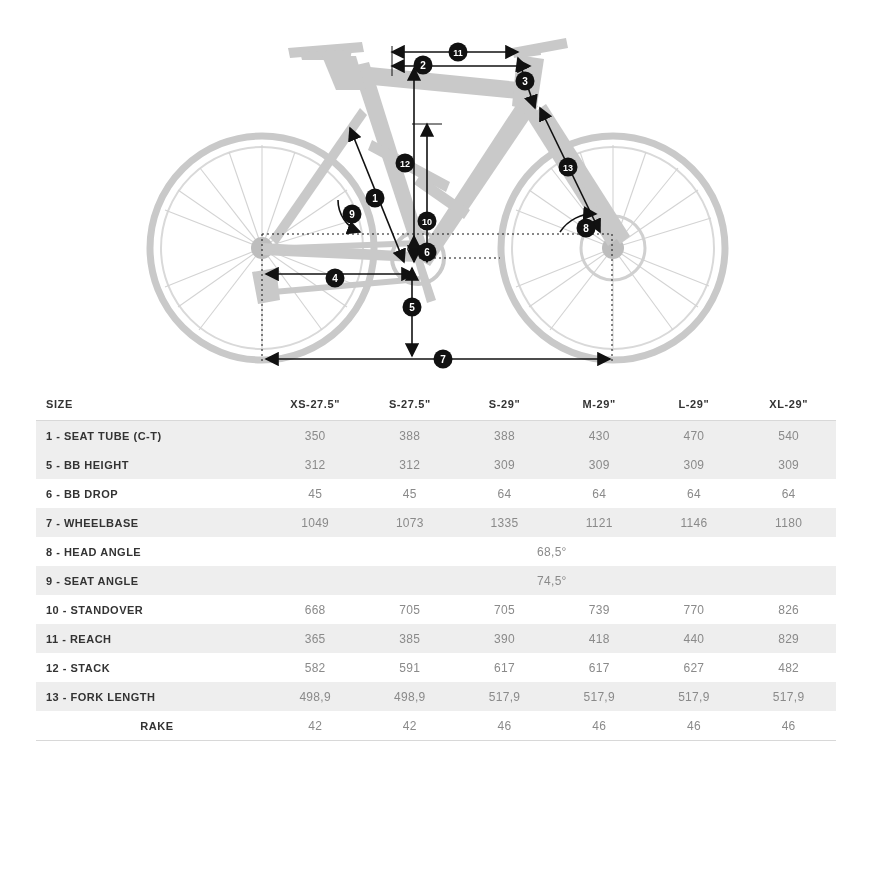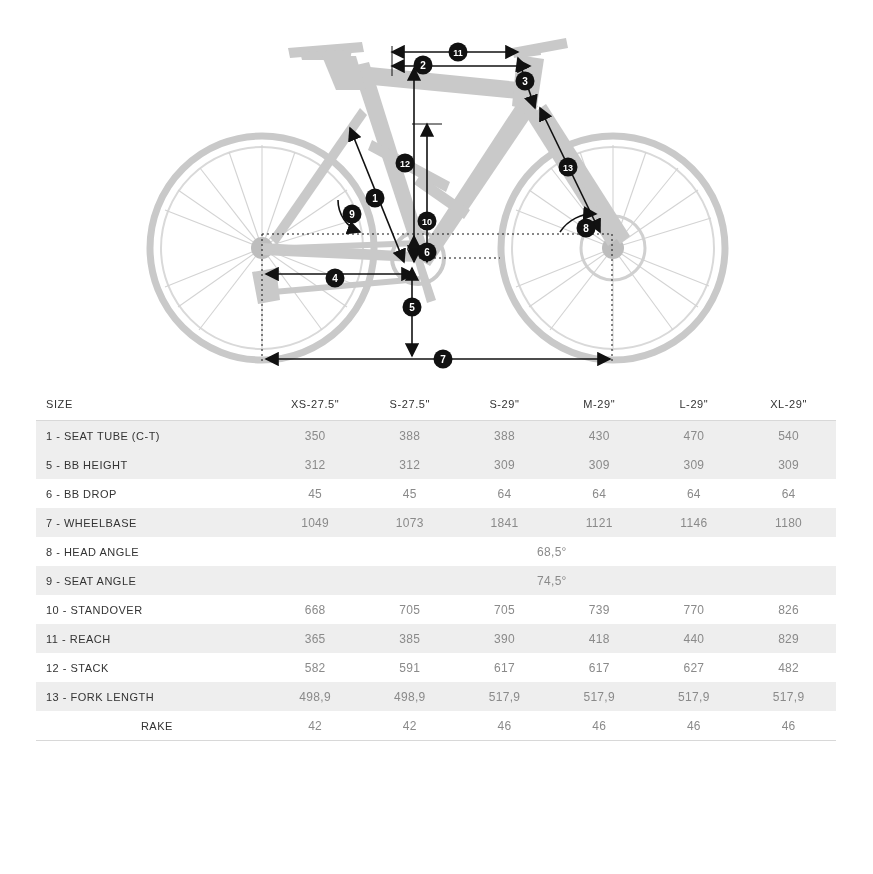--- a/index.html
+++ b/index.html
@@ -46,37 +46,37 @@
     font-size: 11px;
     letter-spacing: 0.4px;
   }
   table.spec th, table.spec td {
     padding: 0;
     height: 29px;
     vertical-align: middle;
   }
   table.spec thead th {
     font-size: 11px;
-    font-weight: normal;
+    font-weight: bold;
     color: #333333;
     text-transform: uppercase;
     letter-spacing: 0.6px;
     text-align: center;
     border-bottom: 1px solid #d8d8d8;
     height: 32px;
   }
   table.spec thead th.rowlabel {
     text-align: left;
     padding-left: 10px;
   }
   table.spec td.rowlabel {
     text-align: left;
     padding-left: 10px;
     font-size: 11px;
-    font-weight: normal;
+    font-weight: bold;
     color: #333333;
     text-transform: uppercase;
     letter-spacing: 0.5px;
     white-space: nowrap;
   }
   table.spec td.val {
     text-align: center;
     color: #8a8a8a;
     font-size: 12px;
     letter-spacing: 0.3px;
@@ -333,21 +333,21 @@
             <td class="val colw-size">45</td>
             <td class="val colw-size">64</td>
             <td class="val colw-size">64</td>
             <td class="val colw-size">64</td>
             <td class="val colw-size">64</td>
           </tr>
           <tr class="shaded">
             <td class="rowlabel colw-label">7 - WHEELBASE</td>
             <td class="val colw-size">1049</td>
             <td class="val colw-size">1073</td>
-            <td class="val colw-size">1841</td>
+            <td class="val colw-size">1335</td>
             <td class="val colw-size">1121</td>
             <td class="val colw-size">1146</td>
             <td class="val colw-size">1180</td>
           </tr>
           <tr class="plain">
             <td class="rowlabel colw-label">8 - HEAD ANGLE</td>
             <td class="val" colspan="6">68,5°</td>
           </tr>
           <tr class="shaded">
             <td class="rowlabel colw-label">9 - SEAT ANGLE</td>

